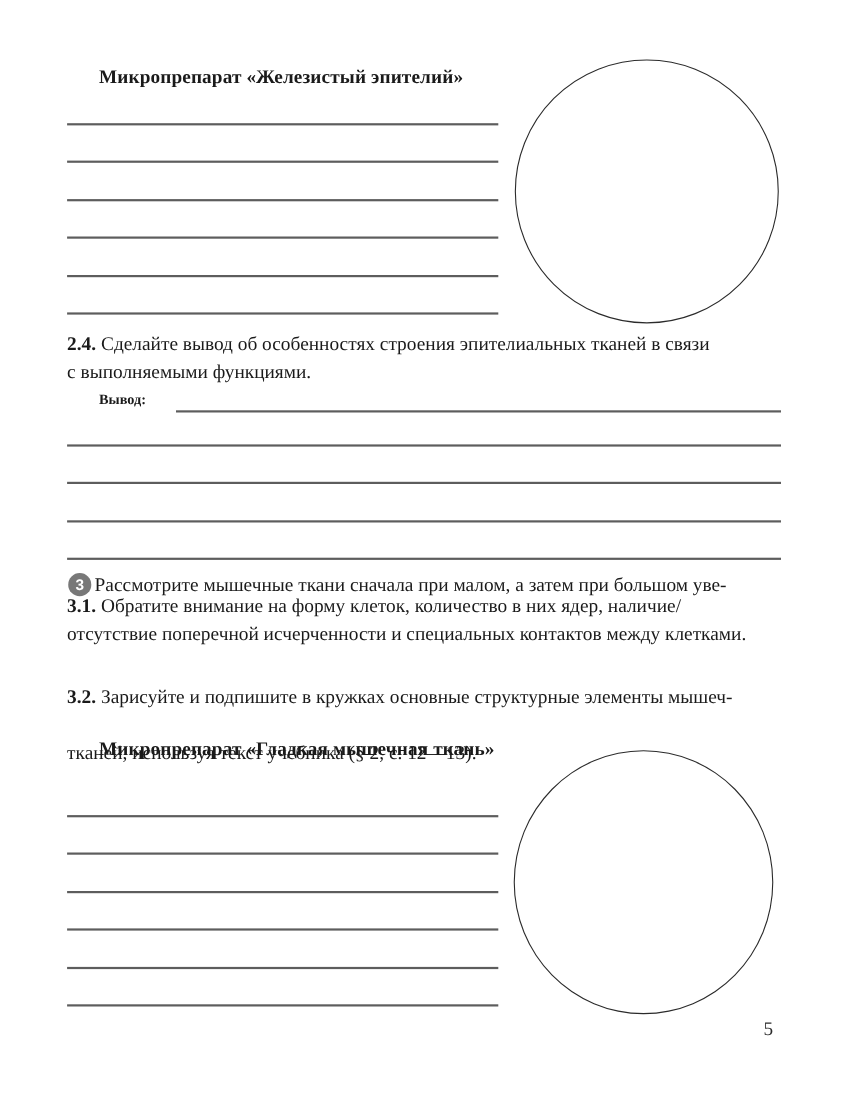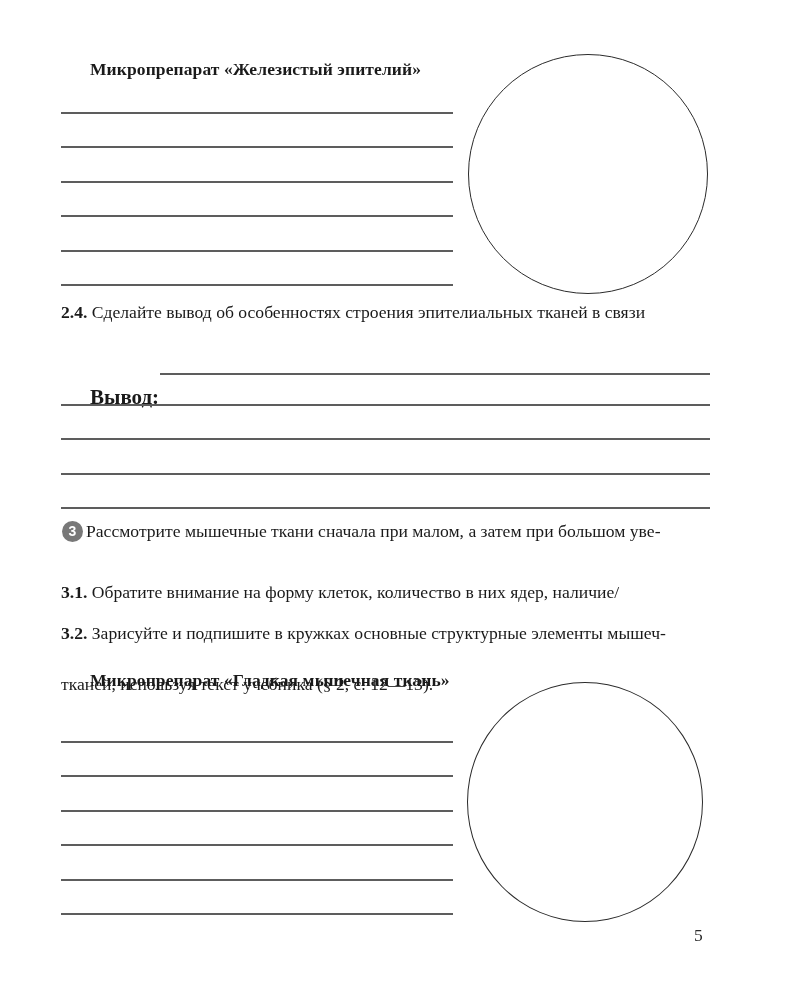--- a/index.html
+++ b/index.html
@@ -63,23 +63,22 @@
     font-weight: bold;
     font-size: 14px;
     line-height: 21px;
     text-align: center;
     font-family: "Liberation Sans", sans-serif;
   }
 
   .vyvod-label {
     position: absolute;
     font-weight: bold;
-    font-size: 21px;
+    font-size: 13px;
     white-space: nowrap;
-    margin-top: 30px;
   }
 
   .page-number {
     position: absolute;
     font-size: 17.5px;
     color: #2b2b2b;
   }
 
   
   .just-block { display: block; }
@@ -111,44 +110,46 @@
   <div class="rule" style="left:61px; top:181px;  width:392px;"></div>
   <div class="rule" style="left:61px; top:215px;  width:392px;"></div>
   <div class="rule" style="left:61px; top:250px;  width:392px;"></div>
   <div class="rule" style="left:61px; top:284px;  width:392px;"></div>
 
   <div class="para" style="left:61px; top:300px; width:650px;">
     <span class="just-block">
       <span class="line stretch">
         <span class="num">2.4.</span><span>&nbsp;</span><span>Сделайте вывод об особенностях строения эпителиальных тканей в связи</span>
       </span>
+      <span class="line">с выполняемыми функциями.</span>
     </span>
   </div>
 
   <div class="vyvod-label" style="left:90px; top:355px;">Вывод:</div>
   <div class="rule" style="left:160px; top:373px; width:550px;"></div>
 
   <div class="rule" style="left:61px; top:404px; width:649px;"></div>
   <div class="rule" style="left:61px; top:438px; width:649px;"></div>
   <div class="rule" style="left:61px; top:473px; width:649px;"></div>
   <div class="rule" style="left:61px; top:507px; width:649px;"></div>
 
   <div class="badge" style="left:62px; top:521px;">3</div>
 
   <div class="para" style="left:86px; top:519px; width:625px;">
     <span class="just-block">
       <span class="line stretch">Рассмотрите мышечные ткани сначала при малом, а затем при большом уве-</span>
     </span>
   </div>
 
-  <div class="para" style="left:61px; top:580px; width:650px;">
+  <div class="para" style="left:61px; top:538px; width:650px;">
     <span class="just-block">
       <span class="line stretch">
         <span class="num">3.1.</span><span>&nbsp;</span><span>Обратите внимание на форму клеток, количество в них ядер, наличие/</span>
       </span>
+      <span class="line">отсутствие поперечной исчерченности и специальных контактов между клетками.</span>
     </span>
   </div>
 
   <div class="para" style="left:61px; top:621px; width:650px;">
     <span class="just-block">
       <span class="line stretch">
         <span class="num">3.2.</span><span>&nbsp;</span><span>Зарисуйте и подпишите в кружках основные структурные элементы мышеч-</span>
       </span>
     </span>
   </div>

